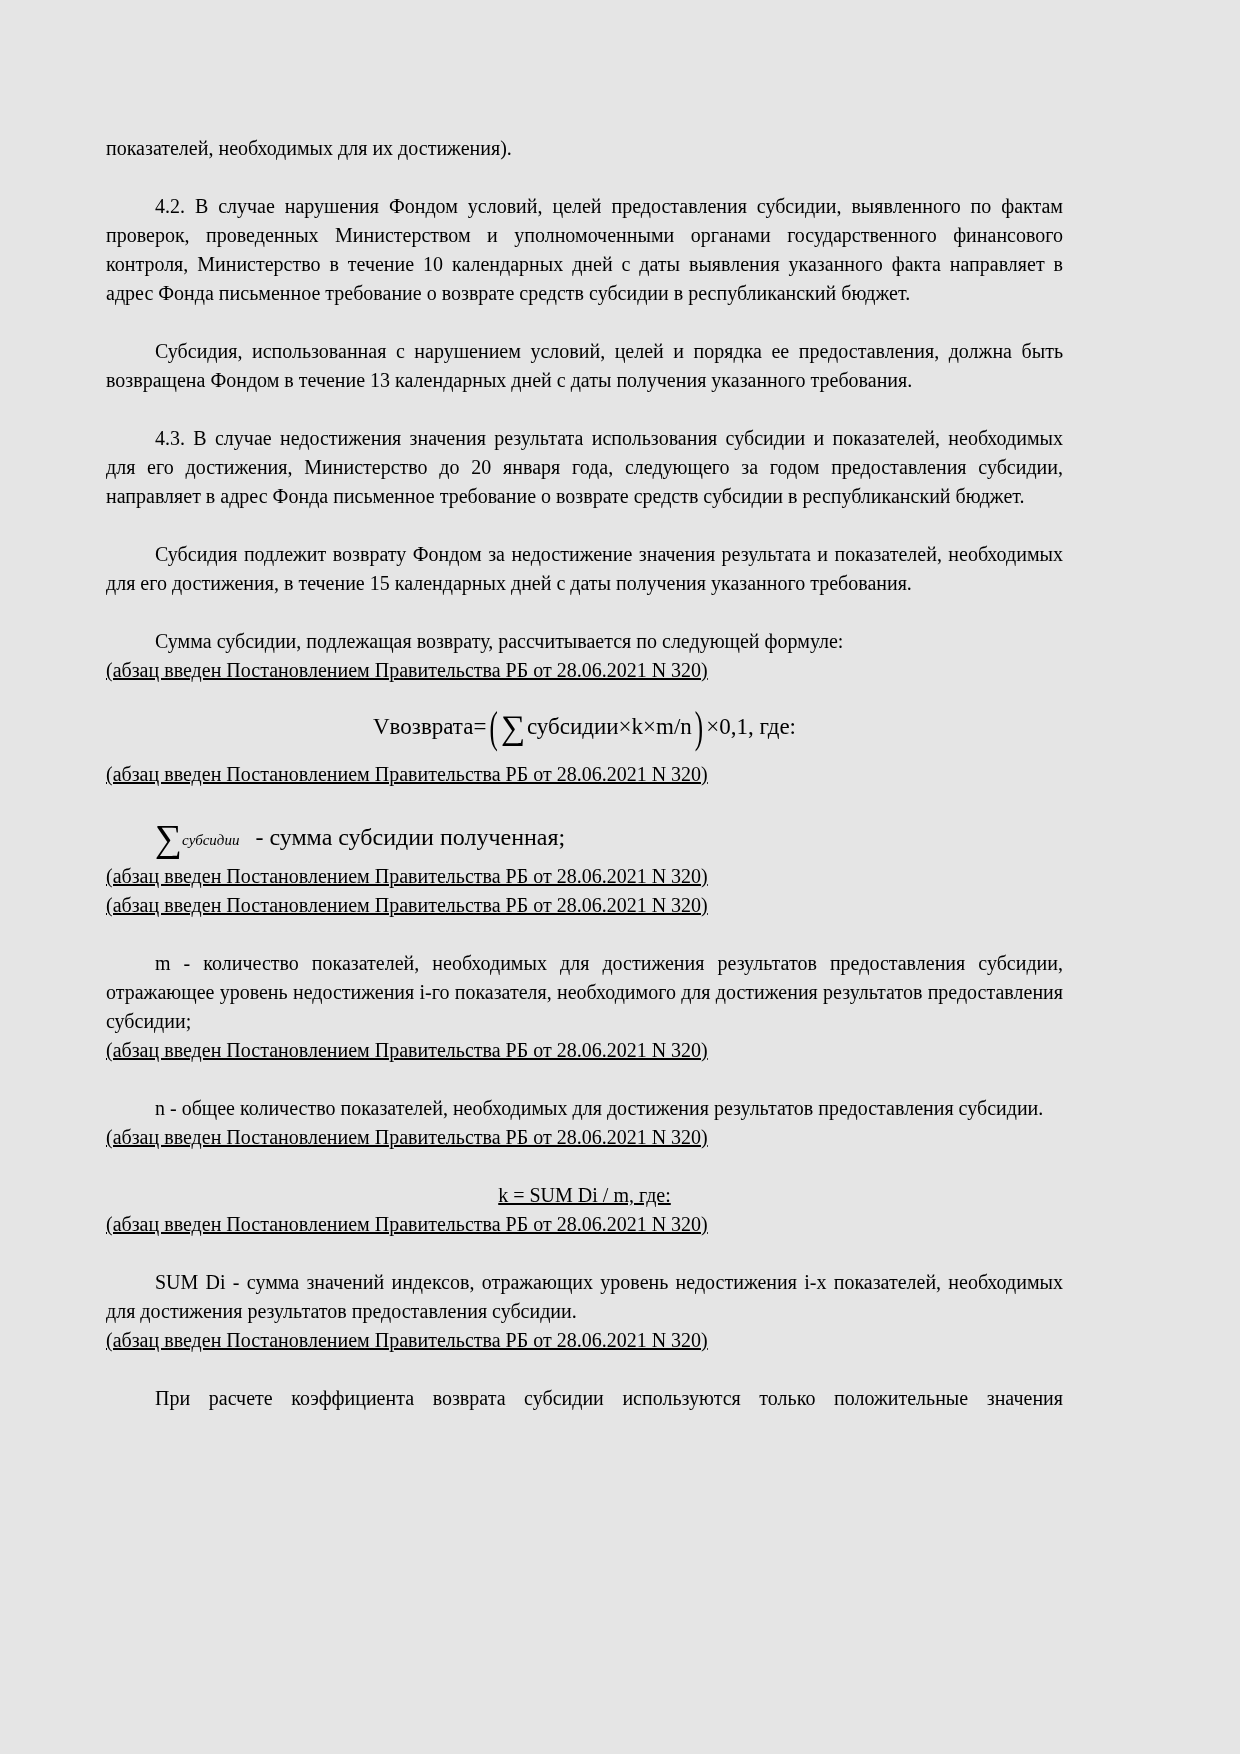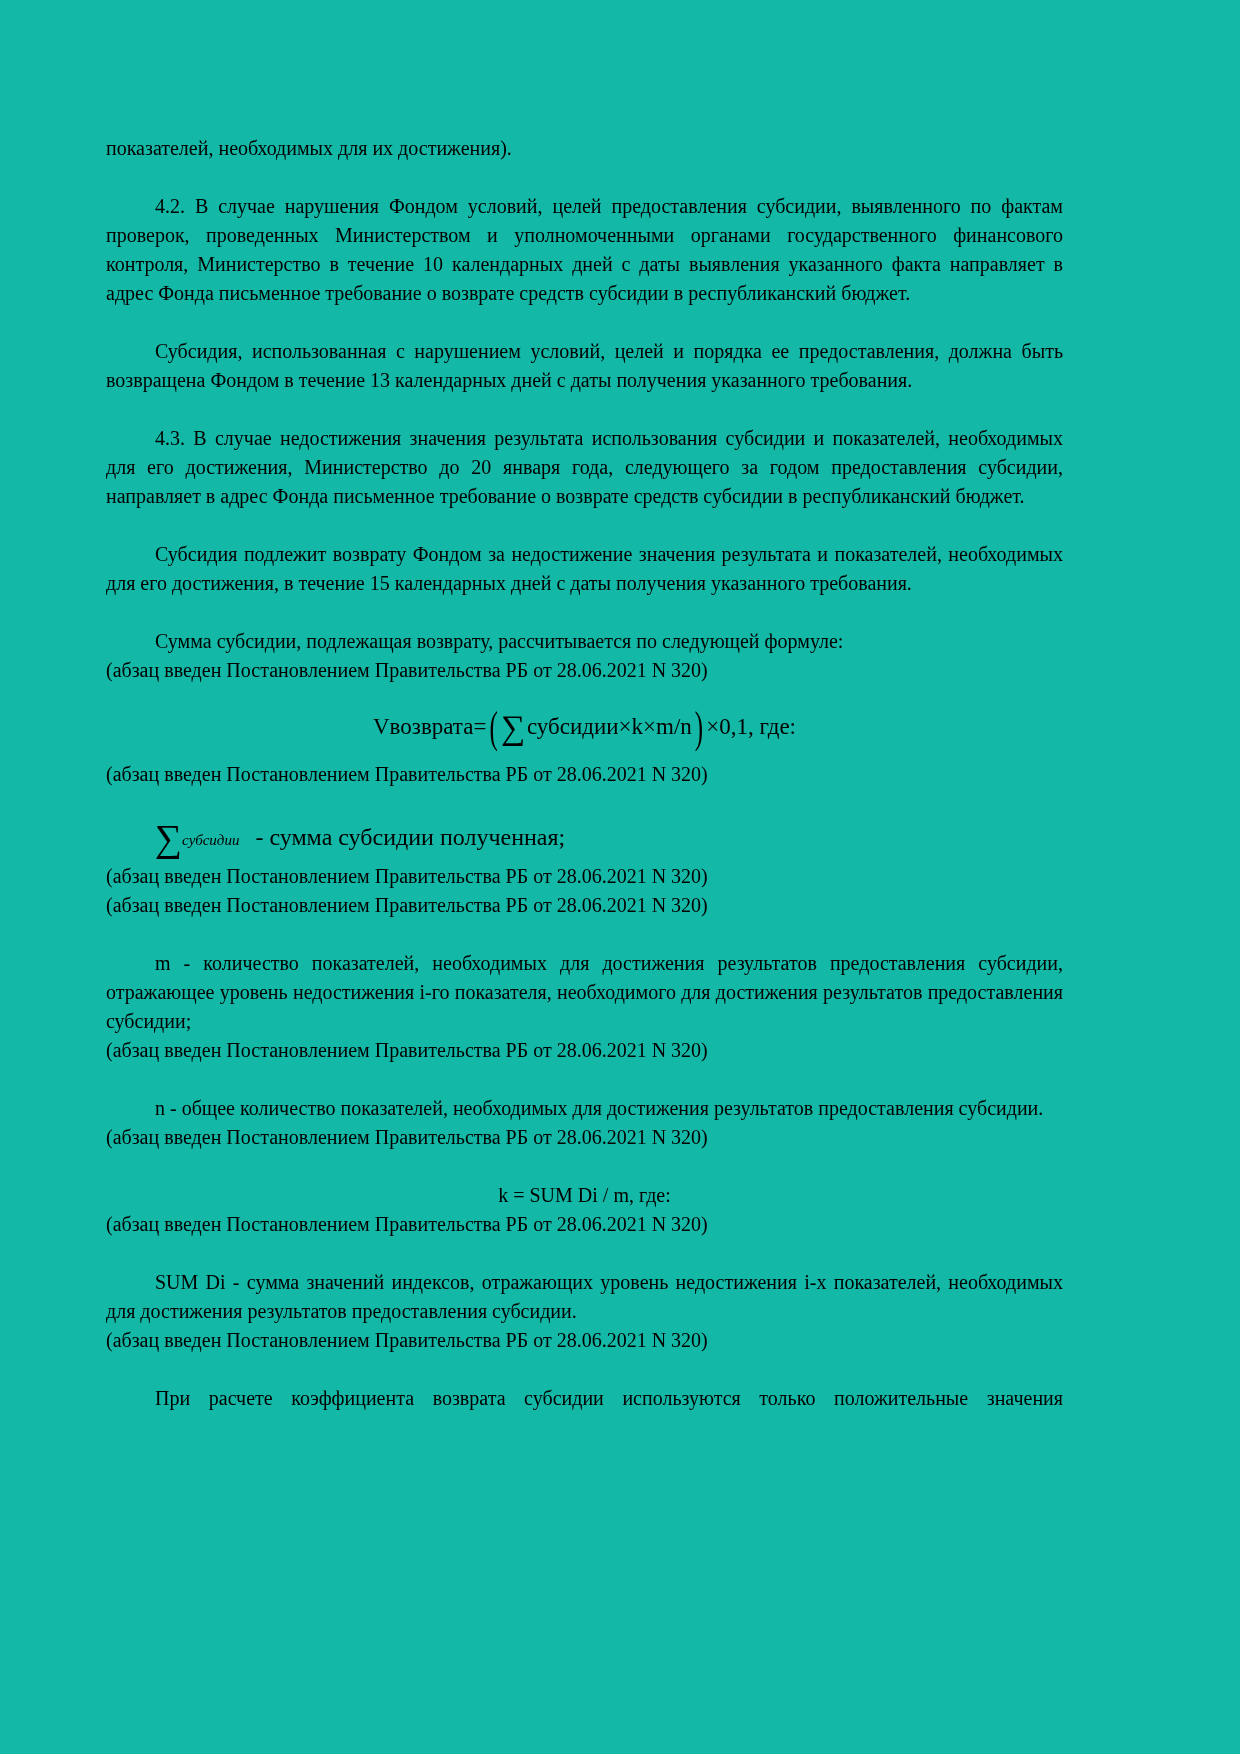--- a/index.html
+++ b/index.html
@@ -5,41 +5,42 @@
   * { box-sizing: border-box; margin: 0; padding: 0; }
   html, body {
     background: #ffffff;
     color: #000000;
     font-family: "Liberation Serif", "DejaVu Serif", serif;
   }
   .page {
     position: relative;
     width: 1240px;
     min-height: 1754px;
-    background: #14b8a6;
+    background: #e5e5e5;
     padding: 134px 177px 60px 106px;
     font-size: 20px;
     line-height: 29px;
   }
   .para {
     text-align: justify;
     text-indent: 49px;
     margin-top: 29px;
   }
   .para.cont {
     margin-top: 0;
     text-indent: 0;
   }
   .para.justify-last {
     text-align-last: justify;
   }
   .note {
     text-align: left;
     text-indent: 0;
     margin-top: 0;
+    text-decoration: underline;
   }
   .formula {
     margin-top: 20px;
     margin-bottom: 10px;
     text-align: center;
     font-size: 23px;
     line-height: 44px;
     white-space: nowrap;
   }
   .formula .paren {
@@ -70,20 +71,21 @@
     font-style: italic;
   }
   .sigma-line .sigma-desc {
     font-size: 24px;
     margin-left: 16px;
   }
   .center-formula {
     margin-top: 29px;
     text-align: center;
     text-indent: 0;
+    text-decoration: underline;
   }
 </style>
 </head>
 <body>
 
 <div class="page">
 
   <div class="para cont">показателей, необходимых для их достижения).</div>
 
   <div class="para">4.2. В случае нарушения Фондом условий, целей предоставления субсидии, выявленного по фактам проверок, проведенных Министерством и уполномоченными органами государственного финансового контроля, Министерство в течение 10 календарных дней с даты выявления указанного факта направляет в адрес Фонда письменное требование о возврате средств субсидии в республиканский бюджет.</div>

